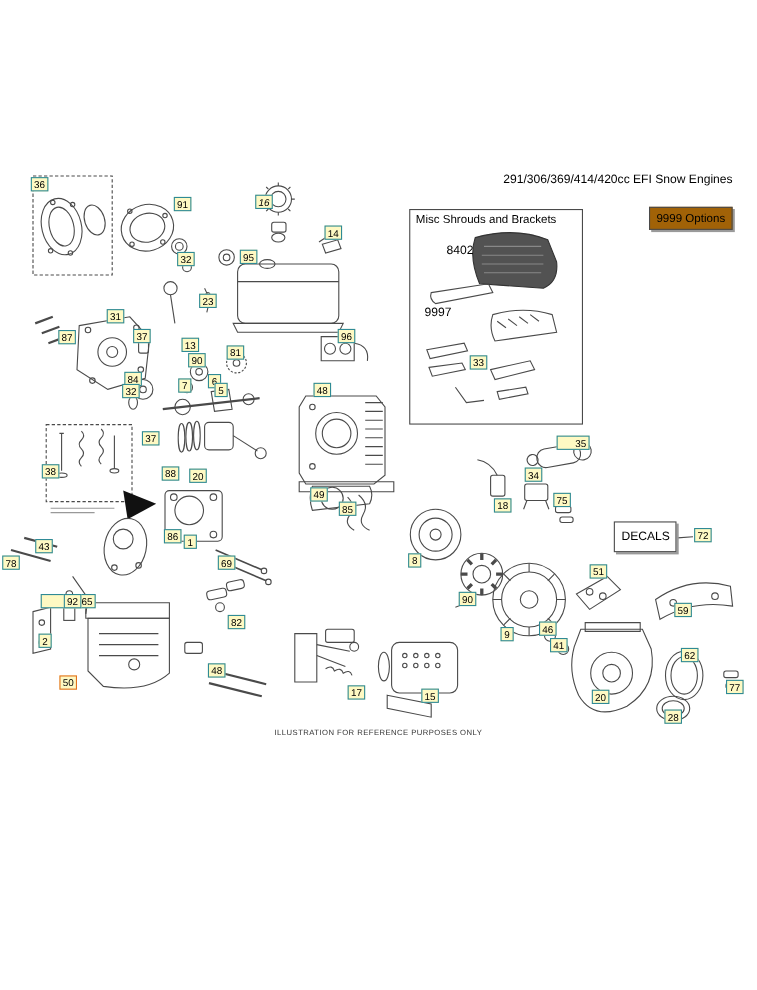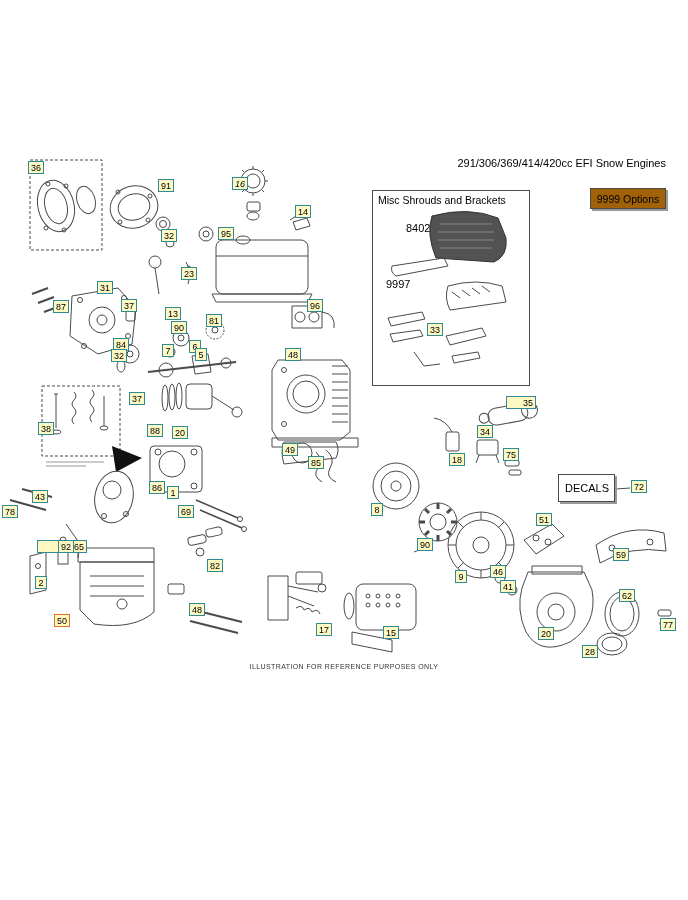--- a/index.html
+++ b/index.html
@@ -310,21 +310,21 @@
       <div class="callout" style="left: 129px; top: 392px;">37</div>
       <div class="callout" style="left: 147px; top: 424px;">88</div>
       <div class="callout" style="left: 172px; top: 426px;">20</div>
       <div class="callout" style="left: 38px; top: 422px;">38</div>
       <div class="callout" style="left: 282px; top: 443px;">49</div>
       <div class="callout" style="left: 308px; top: 456px;">85</div>
       <div class="callout" style="left: 149px; top: 481px;">86</div>
       <div class="callout" style="left: 167px; top: 486px;">1</div>
       <div class="callout" style="left: 32px; top: 490px;">43</div>
       <div class="callout" style="left: 2px; top: 505px;">78</div>
-      <div class="callout" style="left: 178px; top: 505px;">69</div>
+      <div class="callout" style="left: 198px; top: 505px;">69</div>
       <div class="callout" style="left: 37px; top: 540px; padding-left: 36px;">65</div>
       <div class="callout" style="left: 58px; top: 540px;">92</div>
       <div class="callout" style="left: 35px; top: 576px;">2</div>
       <div class="callout alert" style="left: 54px; top: 614px;">50</div>
       <div class="callout" style="left: 189px; top: 603px;">48</div>
       <div class="callout" style="left: 207px; top: 559px;">82</div>
       <div class="callout" style="left: 316px; top: 623px;">17</div>
       <div class="callout" style="left: 383px; top: 626px;">15</div>
       <div class="callout" style="left: 371px; top: 503px;">8</div>
       <div class="callout" style="left: 417px; top: 538px;">90</div>
@@ -332,19 +332,19 @@
       <div class="callout" style="left: 477px; top: 425px;">34</div>
       <div class="callout" style="left: 506px; top: 396px; padding-left: 16px;">35</div>
       <div class="callout" style="left: 503px; top: 448px;">75</div>
       <div class="callout" style="left: 455px; top: 570px;">9</div>
       <div class="callout" style="left: 490px; top: 565px;">46</div>
       <div class="callout" style="left: 500px; top: 580px;">41</div>
       <div class="callout" style="left: 536px; top: 513px;">51</div>
       <div class="callout" style="left: 613px; top: 548px;">59</div>
       <div class="callout" style="left: 538px; top: 627px;">20</div>
       <div class="callout" style="left: 619px; top: 589px;">62</div>
-      <div class="callout" style="left: 582px; top: 645px;">28</div>
+      <div class="callout" style="left: 604px; top: 645px;">28</div>
       <div class="callout" style="left: 660px; top: 618px;">77</div>
       <div class="callout" style="left: 631px; top: 480px;">72</div>
       <div class="callout" style="left: 427px; top: 323px;">33</div>
     </div>
 
 </div>
 
 </body></html>

